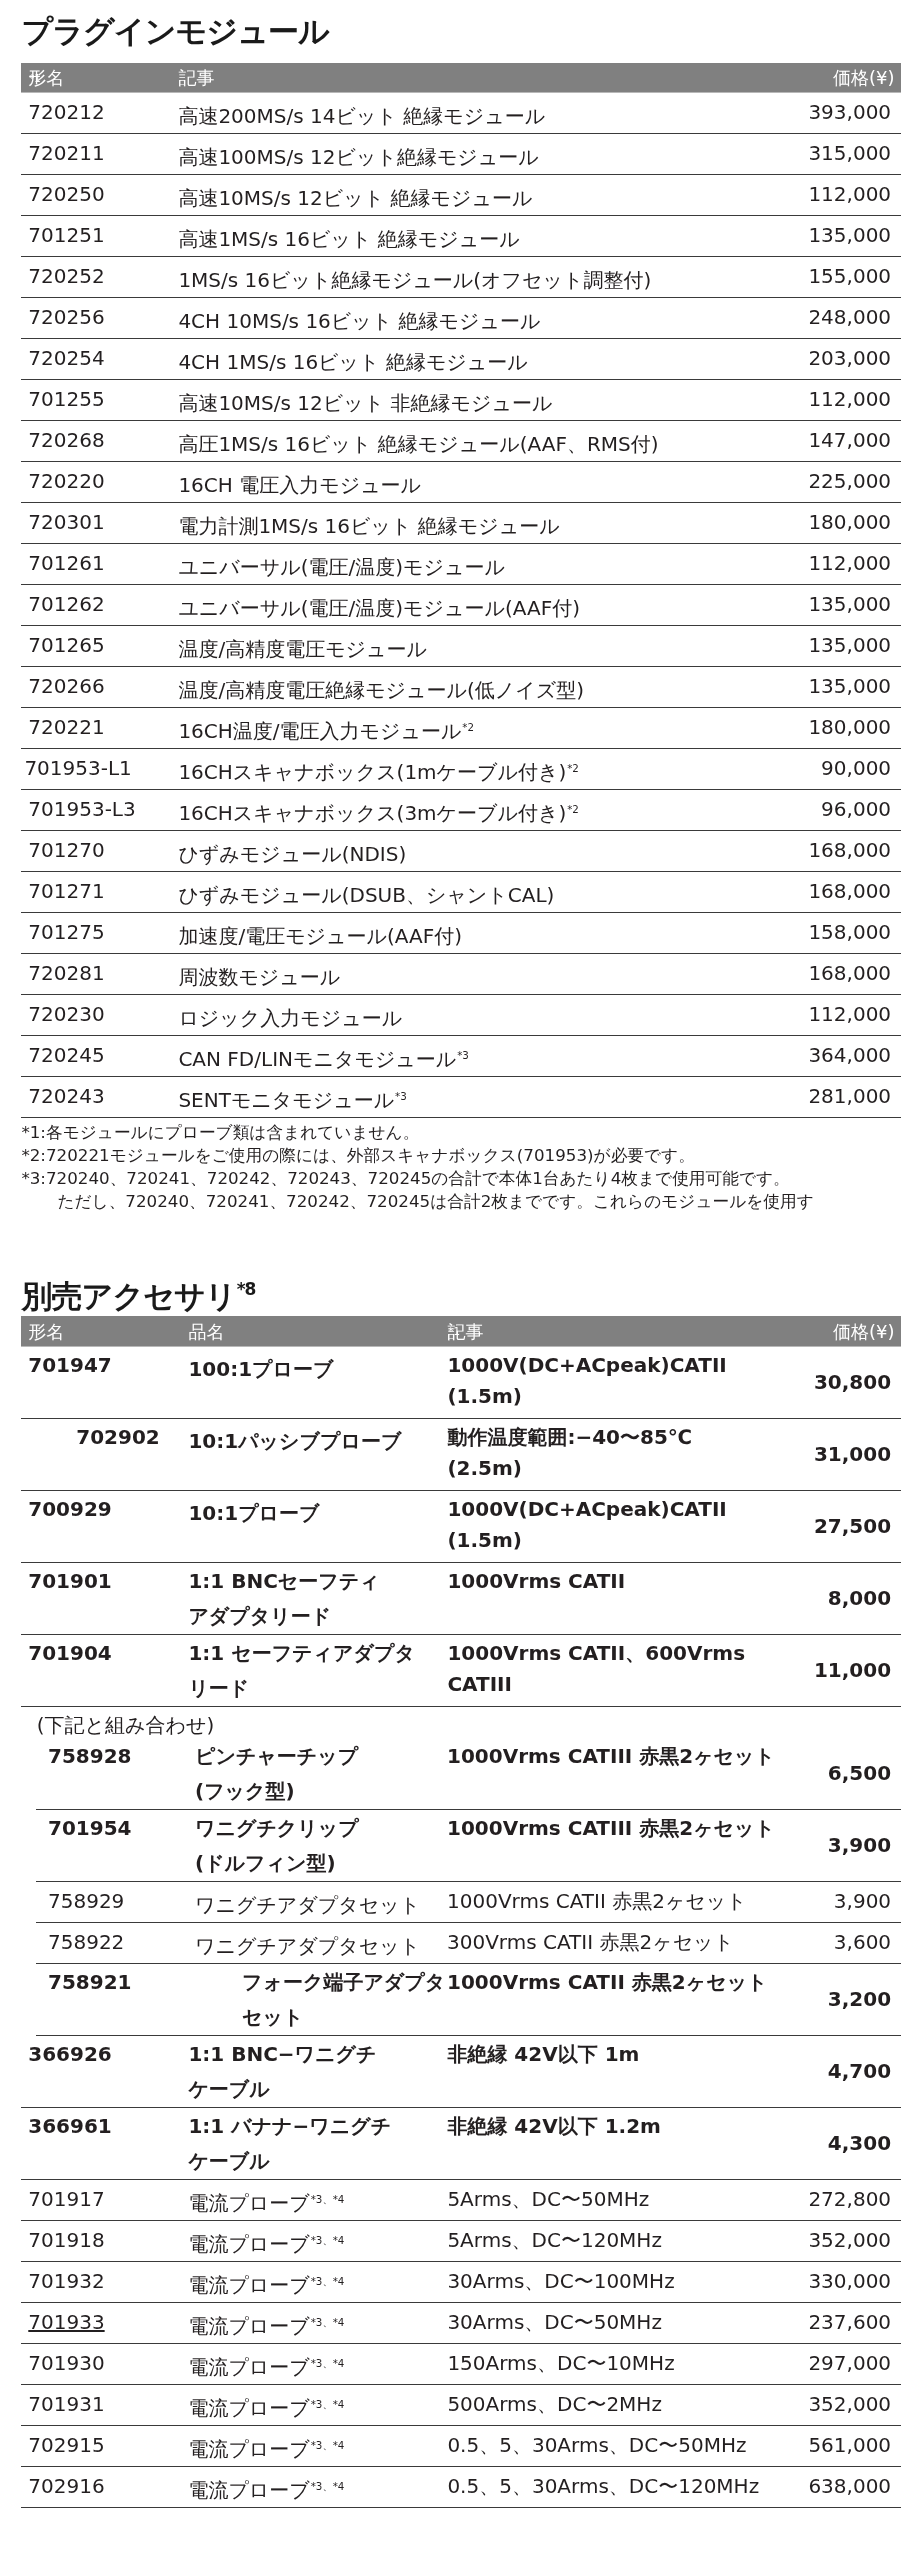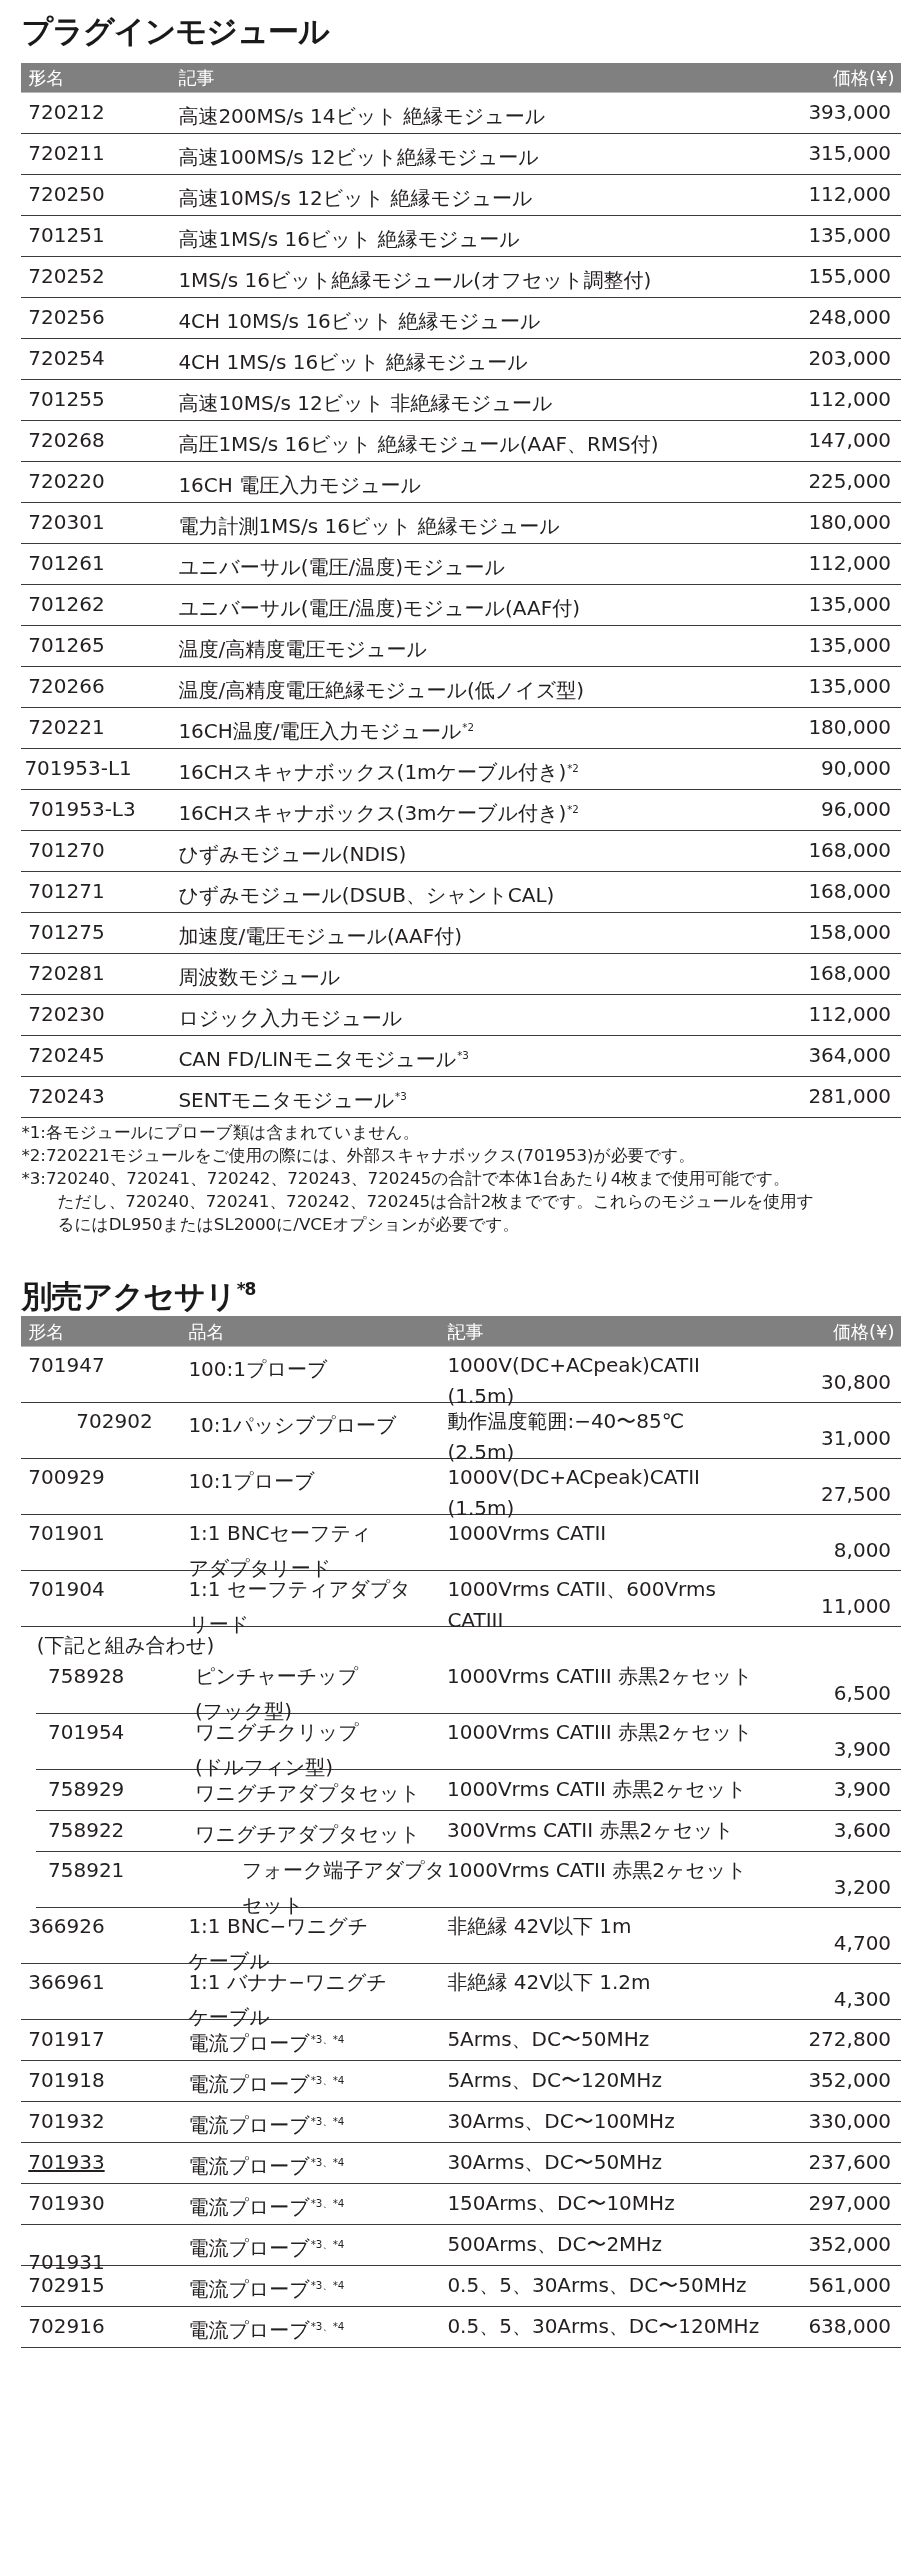--- a/index.html
+++ b/index.html
@@ -24,21 +24,21 @@
   .rows { position: absolute; left: 21.4px; width: 880px; }
   .row {
     position: relative; border-bottom: 1.7px solid #3a3a3a; box-sizing: border-box;
     font-size: 20px;
   }
   .row.sub { margin-left: 14.6px; }
   .cell { position: absolute; white-space: nowrap; }
   .cell.price { right: 10.3px; text-align: right; }
   .r1 { height: 41px; }
   .r1 .cell { top: 0; line-height: 39px; }
-  .r2 { height: 56px; }
+  .r2 { height: 72px; font-weight: bold; }
   .r2 .cell.multi { top: 3.4px; line-height: 31px; white-space: pre-line; }
   .r2 .cell.price { top: 0; line-height: 70px; }
   .group-label {
     position: absolute; font-size: 20px; line-height: 31px; white-space: nowrap;
   }
   .notes { position: absolute; left: 21.4px; width: 880px; font-size: 16.7px; line-height: 23px; }
   .note { position: relative; white-space: nowrap; }
   .note .cont { display: block; padding-left: 36px; }
 </style>
 </head>
@@ -178,21 +178,21 @@
     <div class="row r1">
       <span class="cell" style="left:6.9px;">720243</span>
       <span class="cell" style="left:157px;"><span>SENTモニタモジュール</span><sup>*3</sup></span>
       <span class="cell price">281,000</span>
     </div>
   </div>
 
 <div class="notes" id="modules-notes" style="top:1121px;">
     <div class="note"><span>*1:</span><span>各モジュールにプローブ類は含まれていません。</span></div>
     <div class="note"><span>*2:</span><span>720221モジュールをご使用の際には、外部スキャナボックス(701953)が必要です。</span></div>
-    <div class="note"><span>*3:</span><span>720240、720241、720242、720243、720245の合計で本体1台あたり4枚まで使用可能です。</span><span class="cont">ただし、720240、720241、720242、720245は合計2枚までです。これらのモジュールを使用す</span><span class="cont">るにはDL950またはSL2000に/VCEオプションが必要です。</span></div>
+    <div class="note"><span>*3:</span><span>720240、720241、720242、720243、720245の合計で本体1台あたり4枚まで使用可能です。</span><span class="cont">ただし、720240、720241、720242、720245は合計2枚までです。これらのモジュールを使用す</span></div>
   </div>
 
 <h1 class="section-title" style="top:1272px;">
   <span>別売アクセサリ</span><sup>*8</sup>
 </h1>
 
 <div class="hdr" style="top:1316px; height:31px; line-height:31px;">
   <span style="left:6.9px;">形名</span>
   <span style="left:167px;">品名</span>
   <span style="left:426px;"><span>記事</span><sup>*1</sup></span>
@@ -310,21 +310,21 @@
       <span class="cell" style="left:426px;">30Arms、DC〜50MHz</span>
       <span class="cell price">237,600</span>
     </div>
     <div class="row r1">
       <span class="cell" style="left:6.9px;">701930</span>
       <span class="cell" style="left:167px;"><span>電流プローブ</span><sup>*3、*4</sup></span>
       <span class="cell" style="left:426px;">150Arms、DC〜10MHz</span>
       <span class="cell price">297,000</span>
     </div>
     <div class="row r1">
-      <span class="cell" style="left:6.9px;margin-top:18px;">701931</span>
+      <span class="cell" style="left:6.9px;">701931</span>
       <span class="cell" style="left:167px;"><span>電流プローブ</span><sup>*3、*4</sup></span>
       <span class="cell" style="left:426px;">500Arms、DC〜2MHz</span>
       <span class="cell price">352,000</span>
     </div>
     <div class="row r1">
       <span class="cell" style="left:6.9px;">702915</span>
       <span class="cell" style="left:167px;"><span>電流プローブ</span><sup>*3、*4</sup></span>
       <span class="cell" style="left:426px;">0.5、5、30Arms、DC〜50MHz</span>
       <span class="cell price">561,000</span>
     </div>

